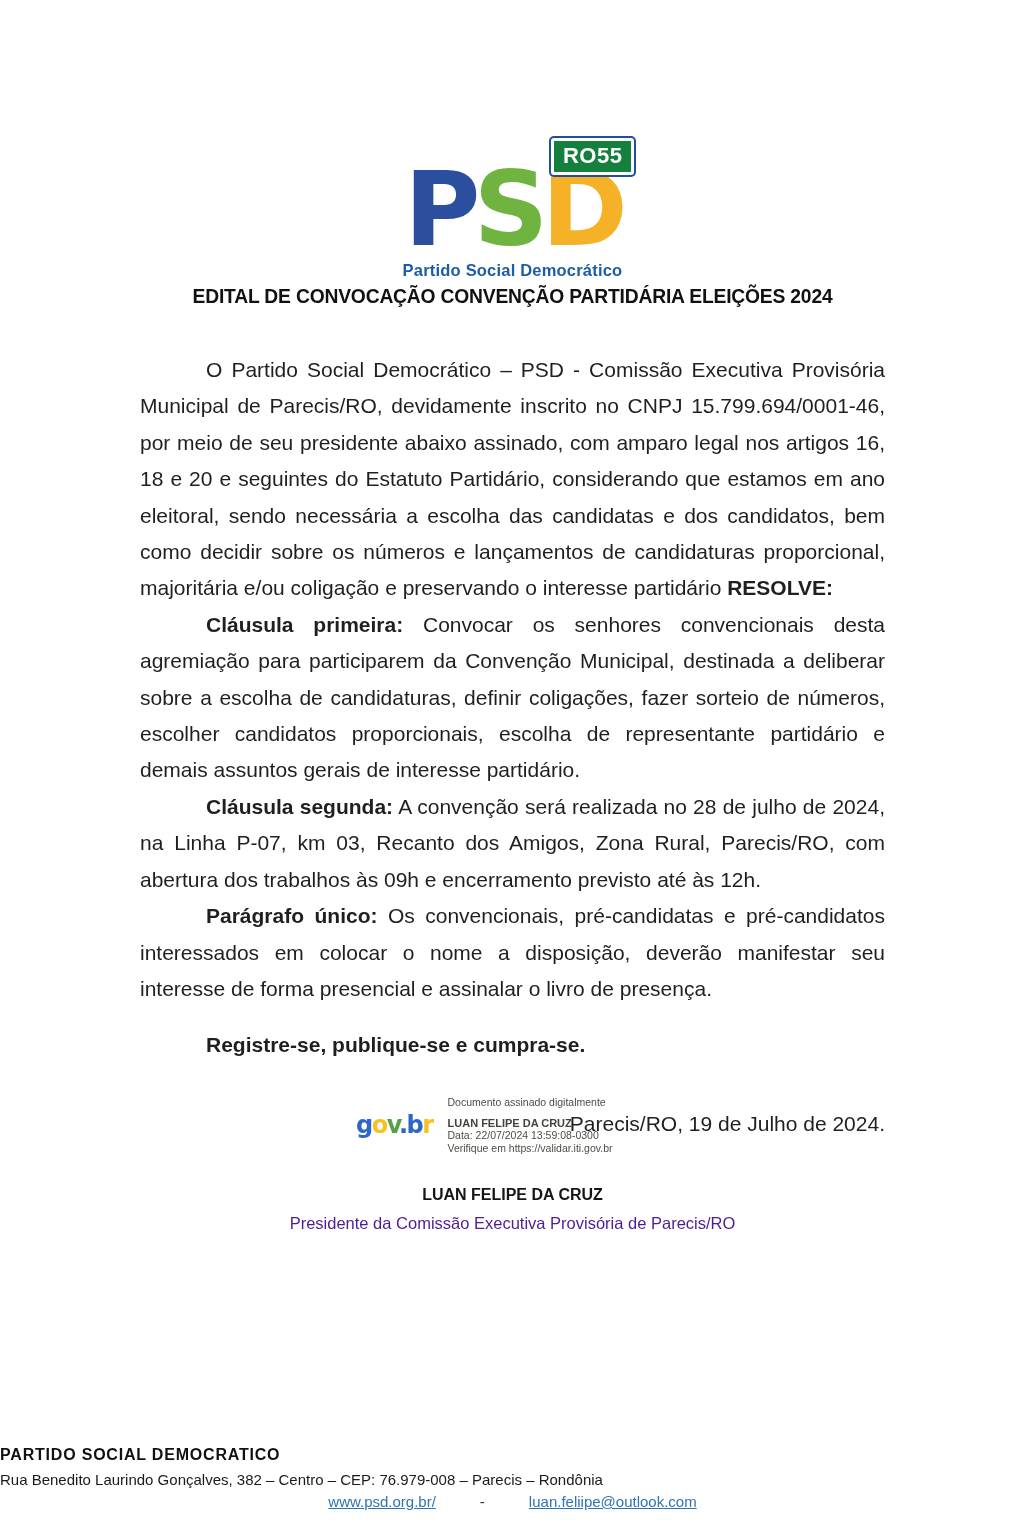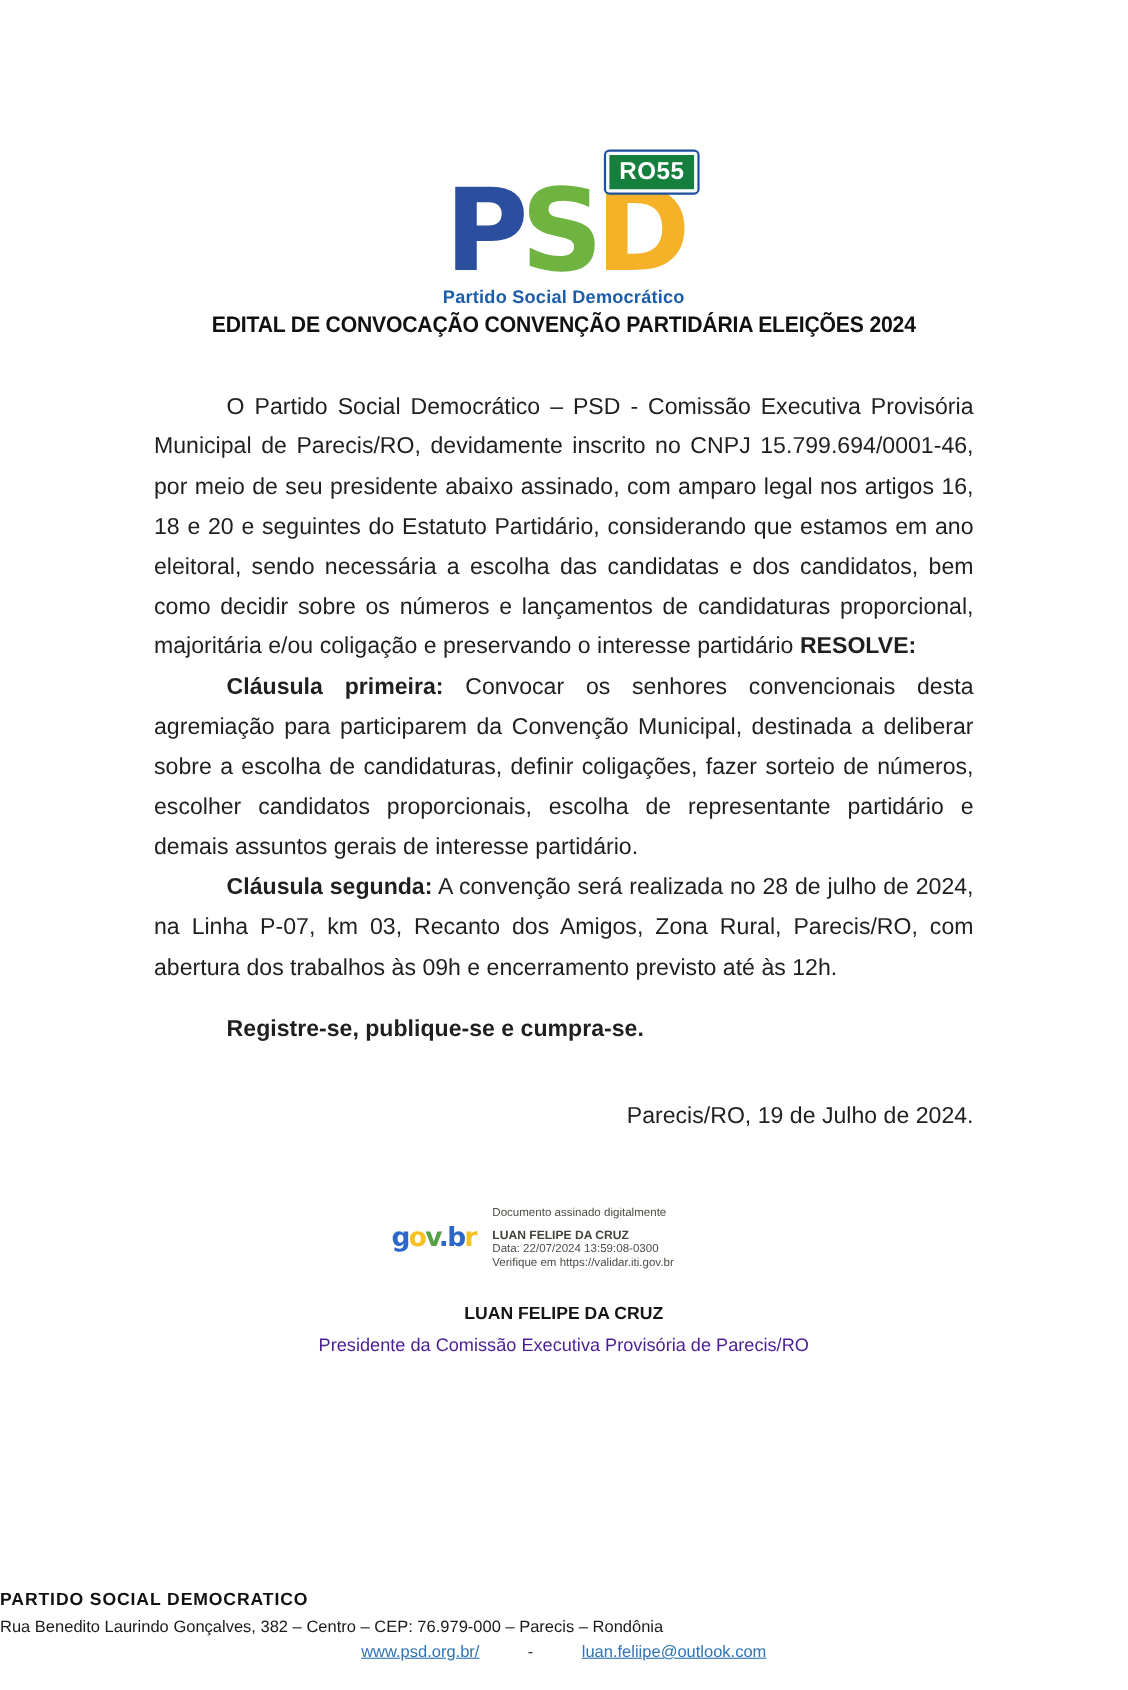--- a/index.html
+++ b/index.html
@@ -142,20 +142,21 @@
       <div class="logo-subtitle">Partido Social Democrático</div>
     </div>
   </div>
 
   <div class="doc-title">EDITAL DE CONVOCAÇÃO CONVENÇÃO PARTIDÁRIA ELEIÇÕES 2024</div>
 
   <div class="body-text">
     <p class="para"><span>O Partido Social Democrático – PSD - Comissão Executiva Provisória Municipal de Parecis/RO, devidamente inscrito no CNPJ 15.799.694/0001-46, por meio de seu presidente abaixo assinado, com amparo legal nos artigos 16, 18 e 20 e seguintes do Estatuto Partidário, considerando que estamos em ano eleitoral, sendo necessária a escolha das candidatas e dos candidatos, bem como decidir sobre os números e lançamentos de candidaturas proporcional, majoritária e/ou coligação e preservando o interesse partidário </span><b>RESOLVE:</b></p>
     <p class="para"><b>Cláusula primeira:</b><span> Convocar os senhores convencionais desta agremiação para participarem da Convenção Municipal, destinada a deliberar sobre a escolha de candidaturas, definir coligações, fazer sorteio de números, escolher candidatos proporcionais, escolha de representante partidário e demais assuntos gerais de interesse partidário.</span></p>
     <p class="para"><b>Cláusula segunda:</b><span> A convenção será realizada no 28 de julho de 2024, na Linha P-07, km 03, Recanto dos Amigos, Zona Rural, Parecis/RO, com abertura dos trabalhos às 09h e encerramento previsto até às 12h.</span></p>
+    <p class="para"><b>Parágrafo único:</b><span> Os convencionais, pré-candidatas e pré-candidatos interessados em colocar o nome a disposição, deverão manifestar seu interesse de forma presencial e assinalar o livro de presença.</span></p>
     <p class="closing">Registre-se, publique-se e cumpra-se.</p>
     <p class="dateline">Parecis/RO, 19 de Julho de 2024.</p>
   </div>
 
   <div class="sig-block">
     <div class="govbr-logo"><span class="gb-blue">g</span><span class="gb-yellow">o</span><span class="gb-green">v</span><span class="gb-blue">.</span><span class="gb-blue">b</span><span class="gb-yellow">r</span></div>
     <div class="sig-text">
       <div class="sig-line1">Documento assinado digitalmente</div>
       <div class="sig-name">LUAN FELIPE DA CRUZ</div>
       <div>Data: 22/07/2024 13:59:08-0300</div>
@@ -163,21 +164,21 @@
     </div>
   </div>
 
   <div class="signatory">
     <div class="signatory-name">LUAN FELIPE DA CRUZ</div>
     <div class="signatory-role">Presidente da Comissão Executiva Provisória de Parecis/RO</div>
   </div>
 
   <div class="footer">
     <div class="footer-party">PARTIDO SOCIAL DEMOCRATICO</div>
-    <div class="footer-address">Rua Benedito Laurindo Gonçalves, 382 – Centro – CEP: 76.979-000 – Parecis – Rondônia</div>
+    <div class="footer-address">Rua Benedito Laurindo Gonçalves, 382 – Centro – CEP: 76.979-008 – Parecis – Rondônia</div>
     <div class="footer-links">
       <a class="footer-link">www.psd.org.br/</a>
       <span class="footer-sep">-</span>
       <a class="footer-link">luan.feliipe@outlook.com</a>
     </div>
   </div>
 
 </div>
 
 </body></html>

